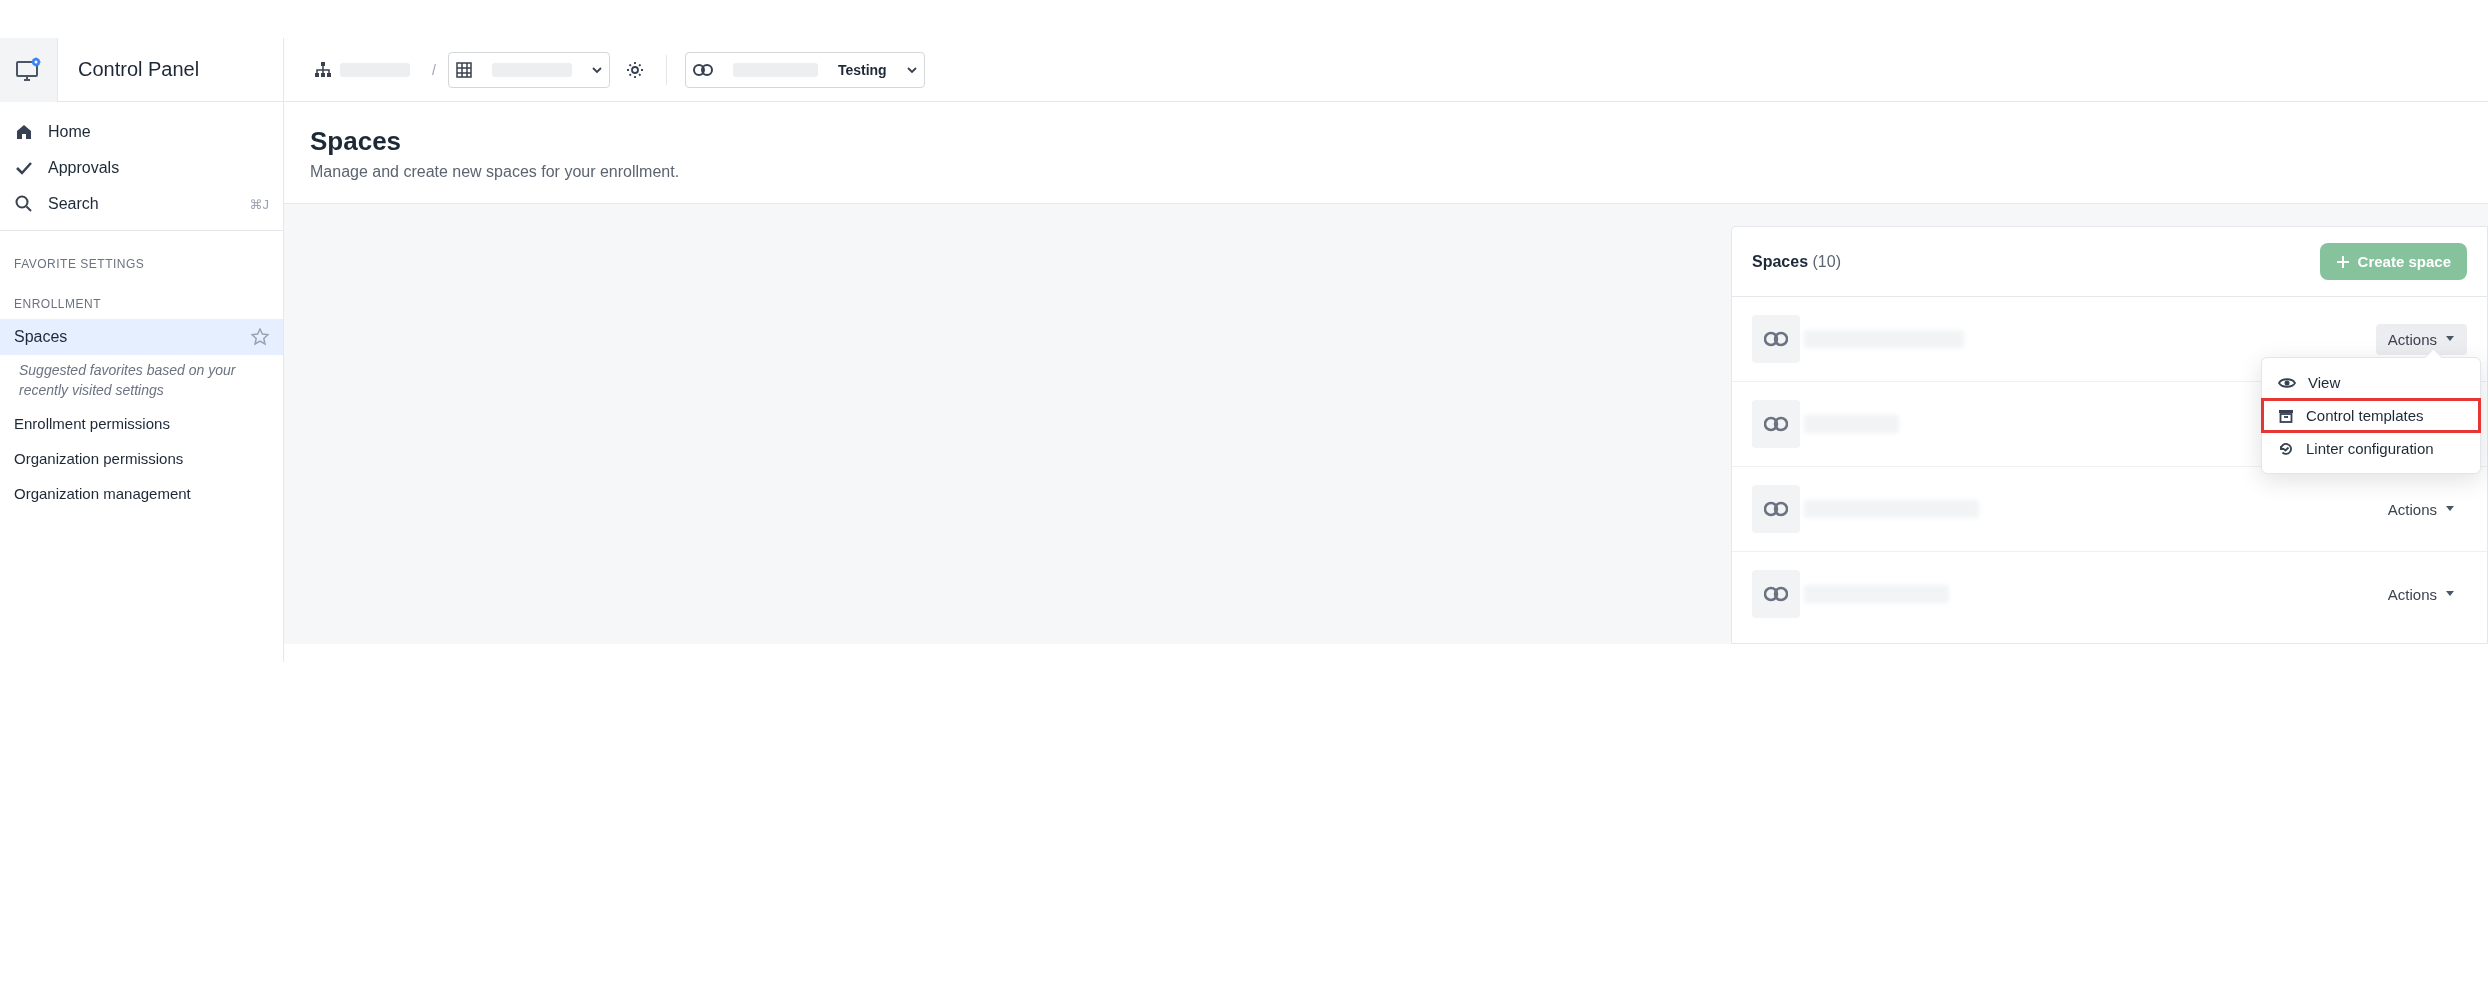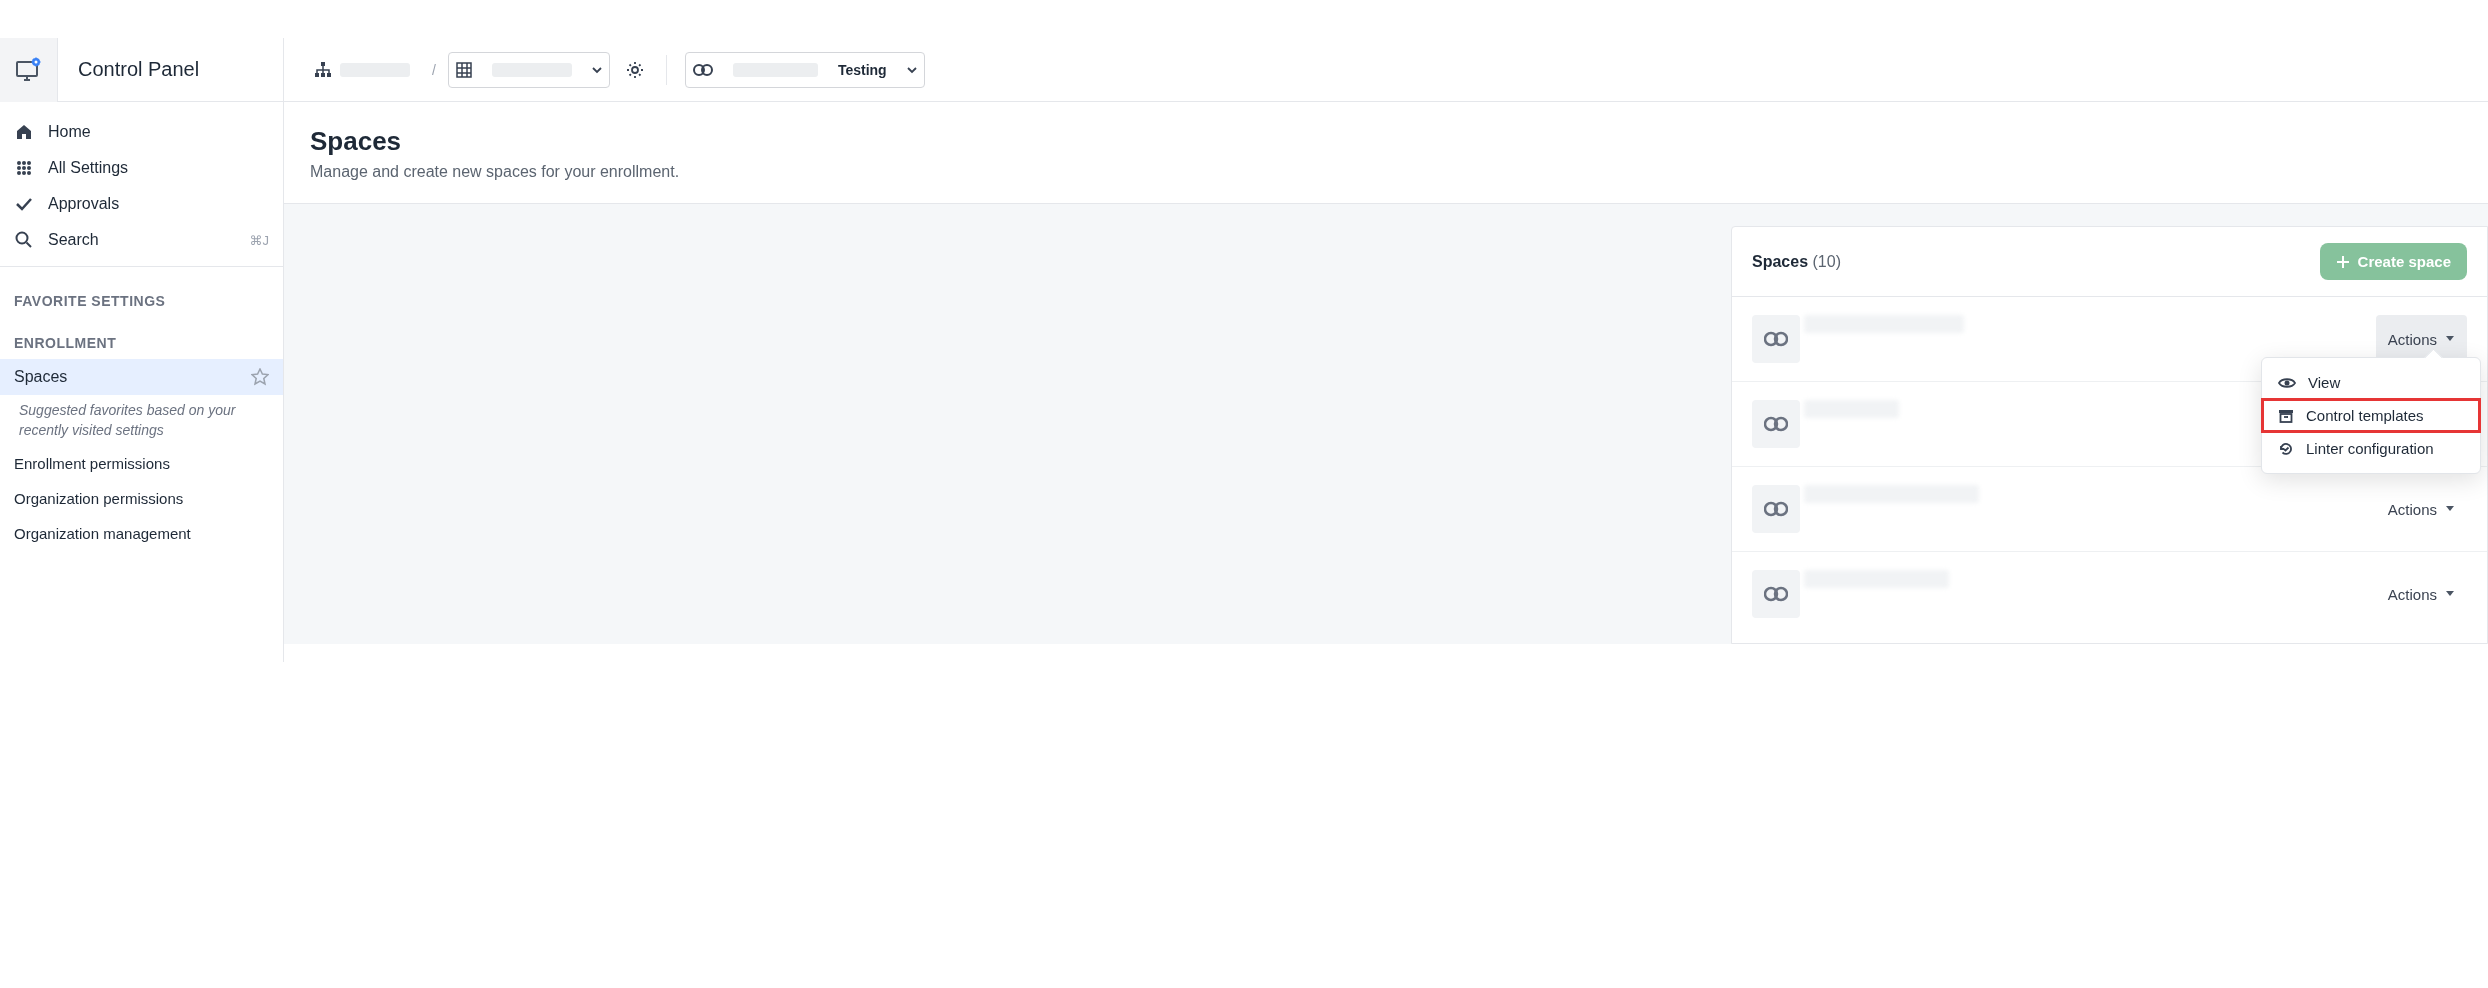--- a/index.html
+++ b/index.html
@@ -13,35 +13,35 @@
 .bc-redact { width: 70px; height: 14px; background: #eceef0; border-radius: 3px; }
 .bc-sep { color: #9ca3af; }
 .vdiv { width: 1px; height: 30px; background: #e5e7eb; margin: 0 6px; }
 .main-wrap { display: flex; }
 .sidebar { width: 284px; border-right: 1px solid #e5e7eb; padding-top: 12px; min-height: 560px; }
 .nav-item { display: flex; align-items: center; gap: 14px; padding: 9px 14px; font-size: 16px; color: #1e2937; cursor: pointer; }
 .nav-item.selected { background: #e6efff; }
 .nav-item .icon { width: 20px; display: flex; justify-content: center; }
 .nav-item .spacer { flex: 1; }
 .shortcut { color: #9ca3af; font-size: 13px; }
-.section-label { padding: 18px 14px 8px; font-size: 14px; font-weight: 700; color: #6b7280; letter-spacing: 0.5px; }
+.section-label { padding: 18px 14px 8px; font-size: 12px; font-weight: 400; color: #6b7280; letter-spacing: 0.5px; }
 .hint { padding: 6px 19px; font-size: 14px; font-style: italic; color: #6b7280; line-height: 1.4; }
 .sub-item { padding: 9px 14px; font-size: 15px; color: #1e2937; cursor: pointer; }
 .divider { height: 1px; background: #e5e7eb; margin: 8px 0; }
 .content { flex: 1; }
 .page-header { padding: 24px 26px 22px; border-bottom: 1px solid #e5e7eb; }
 .page-title { font-size: 26px; font-weight: 700; margin-bottom: 6px; }
 .page-subtitle { font-size: 16px; color: #5b6470; }
 .body-area { background: #f5f7f9; padding: 22px 0 0 0; min-height: 440px; display:flex; justify-content: flex-end;}
 .panel { background: #fff; border: 1px solid #e5e7eb; border-radius: 4px 0 0 0; width: 757px; margin-right: 0;}
 .panel-header { display: flex; align-items: center; justify-content: space-between; padding: 16px 20px; border-bottom: 1px solid #e5e7eb; }
 .panel-title { font-size: 16px; font-weight: 700; }
 .panel-title .count { font-weight: 400; color: #5b6470; }
 .create-btn { display: flex; align-items: center; gap: 8px; background: #86c29c; color: #fff; padding: 10px 16px; border-radius: 8px; font-size: 15px; font-weight: 600; }
-.list-row { display: flex; padding: 18px 20px; border-bottom: 1px solid #eef0f2; gap: 4px; }
+.list-row { display: flex; align-items: center; padding: 18px 20px; border-bottom: 1px solid #eef0f2; gap: 4px; }
 .space-icon { width: 48px; height: 48px; background: #f1f3f5; border-radius: 4px; display: flex; align-items: center; justify-content: center; }
 .row-redact { height: 18px; background: #f1f3f5; border-radius: 3px; filter: blur(2px); flex-shrink:0;}
 .row-spacer { flex: 1; }
 .actions-btn { display: flex; align-items: center; gap: 8px; padding: 7px 12px; border-radius: 4px; font-size: 15px; color: #3b4351; }
 .actions-btn.active { background: #ebedf0; }
 .dropdown { position: absolute; background: #fff; border: 1px solid #e2e5e9; border-radius: 6px; box-shadow: 0 6px 24px rgba(0,0,0,0.12); padding: 8px 0; min-width: 220px; }
 .dropdown::before { content: ""; position: absolute; top: -7px; right: 40px; width: 12px; height: 12px; background: #fff; border-left: 1px solid #e2e5e9; border-top: 1px solid #e2e5e9; transform: rotate(45deg); }
 .dd-item { display: flex; align-items: center; gap: 12px; padding: 8px 16px; font-size: 15px; color: #1e2937; cursor: pointer; }
 .dd-item.highlighted { outline: 3px solid #e63535; outline-offset: -2px; }
 svg { display: block; }
@@ -110,36 +110,20 @@
 
 <div class="main-wrap">
   <div class="sidebar">
     <div class="nav-item">
       <span class="icon">
           <svg width="18" height="18" viewBox="0 0 18 18">
             <path d="M2 8 l7 -6 l7 6 v8 h-5 v-5 h-4 v5 h-5 z" fill="#374151"></path>
           </svg>
         </span>
       <span>Home</span>
-    </div>
-    <div class="nav-item">
-      <span class="icon">
-          <svg width="16" height="16" viewBox="0 0 16 16">
-            <circle cx="3" cy="3" r="2" fill="#374151"></circle>
-            <circle cx="8" cy="3" r="2" fill="#374151"></circle>
-            <circle cx="13" cy="3" r="2" fill="#374151"></circle>
-            <circle cx="3" cy="8" r="2" fill="#374151"></circle>
-            <circle cx="8" cy="8" r="2" fill="#374151"></circle>
-            <circle cx="13" cy="8" r="2" fill="#374151"></circle>
-            <circle cx="3" cy="13" r="2" fill="#374151"></circle>
-            <circle cx="8" cy="13" r="2" fill="#374151"></circle>
-            <circle cx="13" cy="13" r="2" fill="#374151"></circle>
-          </svg>
-        </span>
-      <span>All Settings</span>
     </div>
     <div class="nav-item">
       <span class="icon">
           <svg width="18" height="14" viewBox="0 0 18 14">
             <path d="M2 7 l5 5 l9 -10" stroke="#374151" stroke-width="2.5" fill="none"></path>
           </svg>
         </span>
       <span>Approvals</span>
     </div>
     <div class="nav-item">

